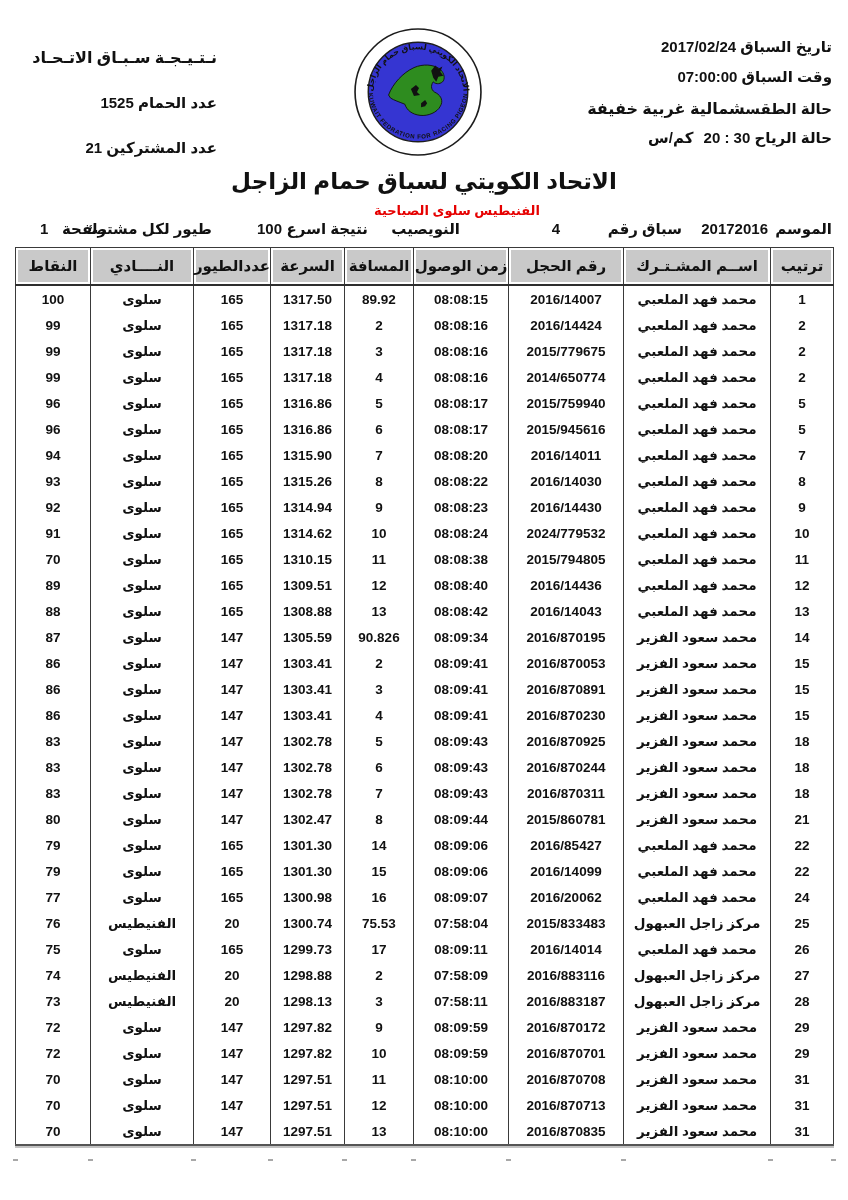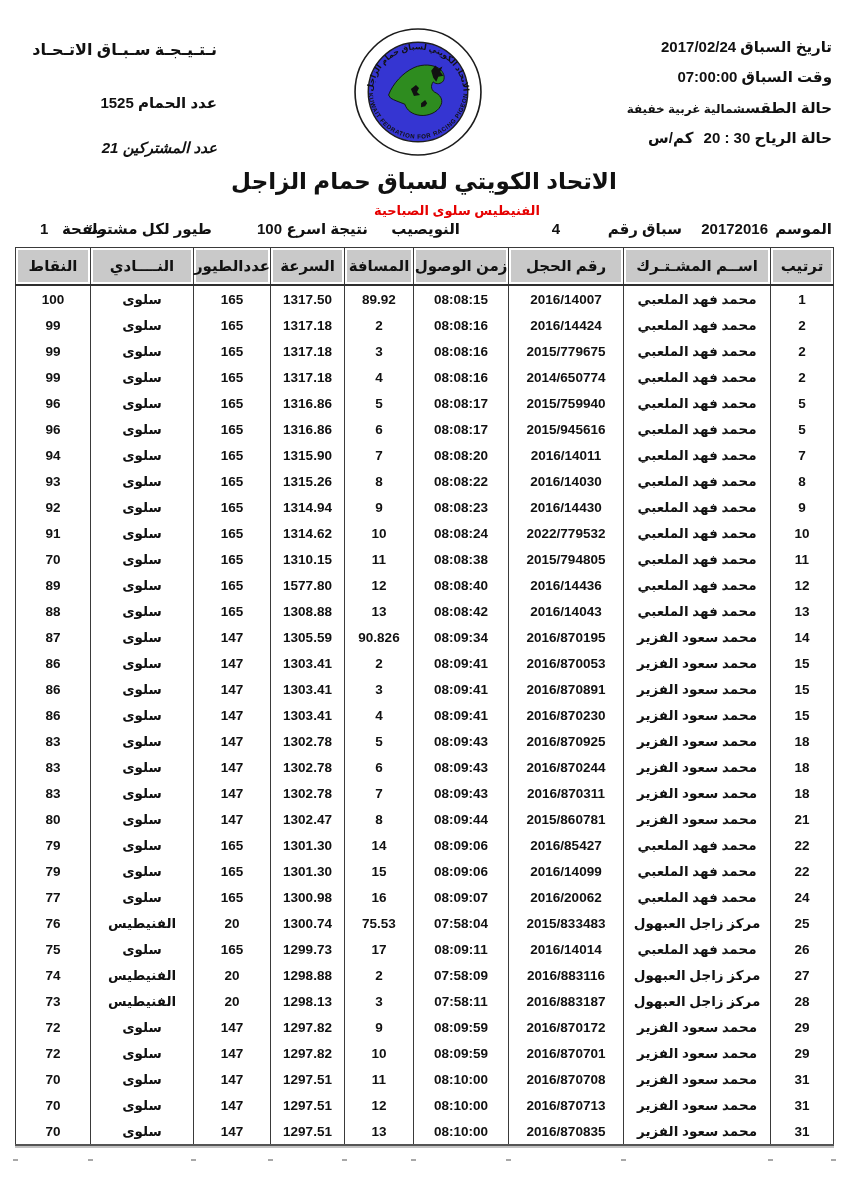--- a/index.html
+++ b/index.html
@@ -3,28 +3,28 @@
 <meta charset="utf-8">
 <style>
   html,body{margin:0;padding:0;background:#fff;}
   .page{
     position:relative;width:848px;height:1200px;background:#ffffff;
     font-family:"Liberation Sans","DejaVu Sans",sans-serif;
     font-weight:bold;color:#111;overflow:hidden;
   }
   
   .meta-line{position:absolute;right:16px;direction:rtl;text-align:right;white-space:nowrap;font-size:15px;}
-  .meta-line .small-val{font-size:12px;}
+  .meta-line .small-val{font-size:16px;}
   .m1{top:38px}.m2{top:68px}.m3{top:99px}.m4{top:129px}
   
   .left-block{position:absolute;left:25px;top:0;width:192px;direction:rtl;}
   .left-line{position:absolute;right:0;white-space:nowrap;}
-  .l1{top:40px;font-size:16px;letter-spacing:.5px;}
+  .l1{top:48px;font-size:16px;letter-spacing:.5px;}
   .l2{top:94px;font-size:15px;}
-  .l3{top:139px;font-size:15px;font-style:italic;}
+  .l3{top:139px;font-size:15px;}
   .num-gap{margin-left:6px;}
   
   .logo{position:absolute;left:352px;top:26px;width:132px;height:132px;}
   
   .main-title{position:absolute;top:168px;left:0;width:100%;text-align:center;font-size:23px;direction:rtl;}
   .subtitle{position:absolute;top:203px;left:0;width:100%;text-align:center;font-size:13px;direction:rtl;padding-left:33px;}
   
   .info-span{position:absolute;top:220px;font-size:15px;direction:rtl;white-space:nowrap;}
   
   table.results{
@@ -256,21 +256,21 @@
           <td>08:08:23</td>
           <td>9</td>
           <td>1314.94</td>
           <td>165</td>
           <td>سلوى</td>
           <td>92</td>
         </tr>
         <tr>
           <td>10</td>
           <td>محمد فهد الملعبي</td>
-          <td>2022/779532</td>
+          <td>2024/779532</td>
           <td>08:08:24</td>
           <td>10</td>
           <td>1314.62</td>
           <td>165</td>
           <td>سلوى</td>
           <td>91</td>
         </tr>
         <tr>
           <td>11</td>
           <td>محمد فهد الملعبي</td>
@@ -281,21 +281,21 @@
           <td>165</td>
           <td>سلوى</td>
           <td>70</td>
         </tr>
         <tr>
           <td>12</td>
           <td>محمد فهد الملعبي</td>
           <td>2016/14436</td>
           <td>08:08:40</td>
           <td>12</td>
-          <td>1577.80</td>
+          <td>1309.51</td>
           <td>165</td>
           <td>سلوى</td>
           <td>89</td>
         </tr>
         <tr>
           <td>13</td>
           <td>محمد فهد الملعبي</td>
           <td>2016/14043</td>
           <td>08:08:42</td>
           <td>13</td>

